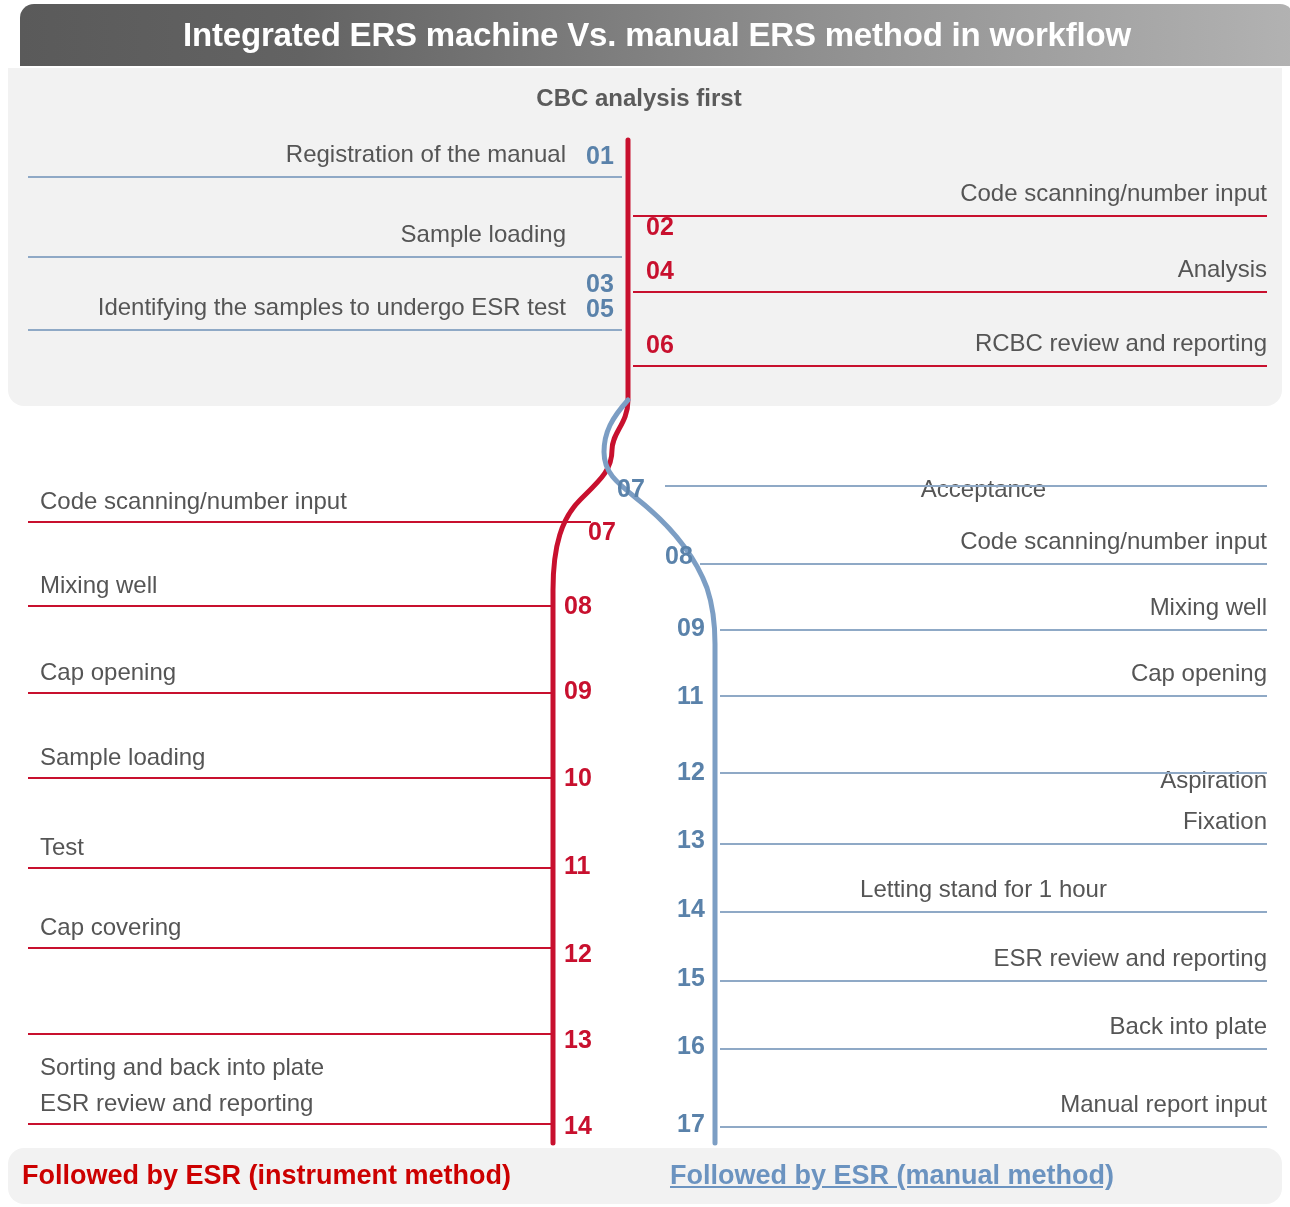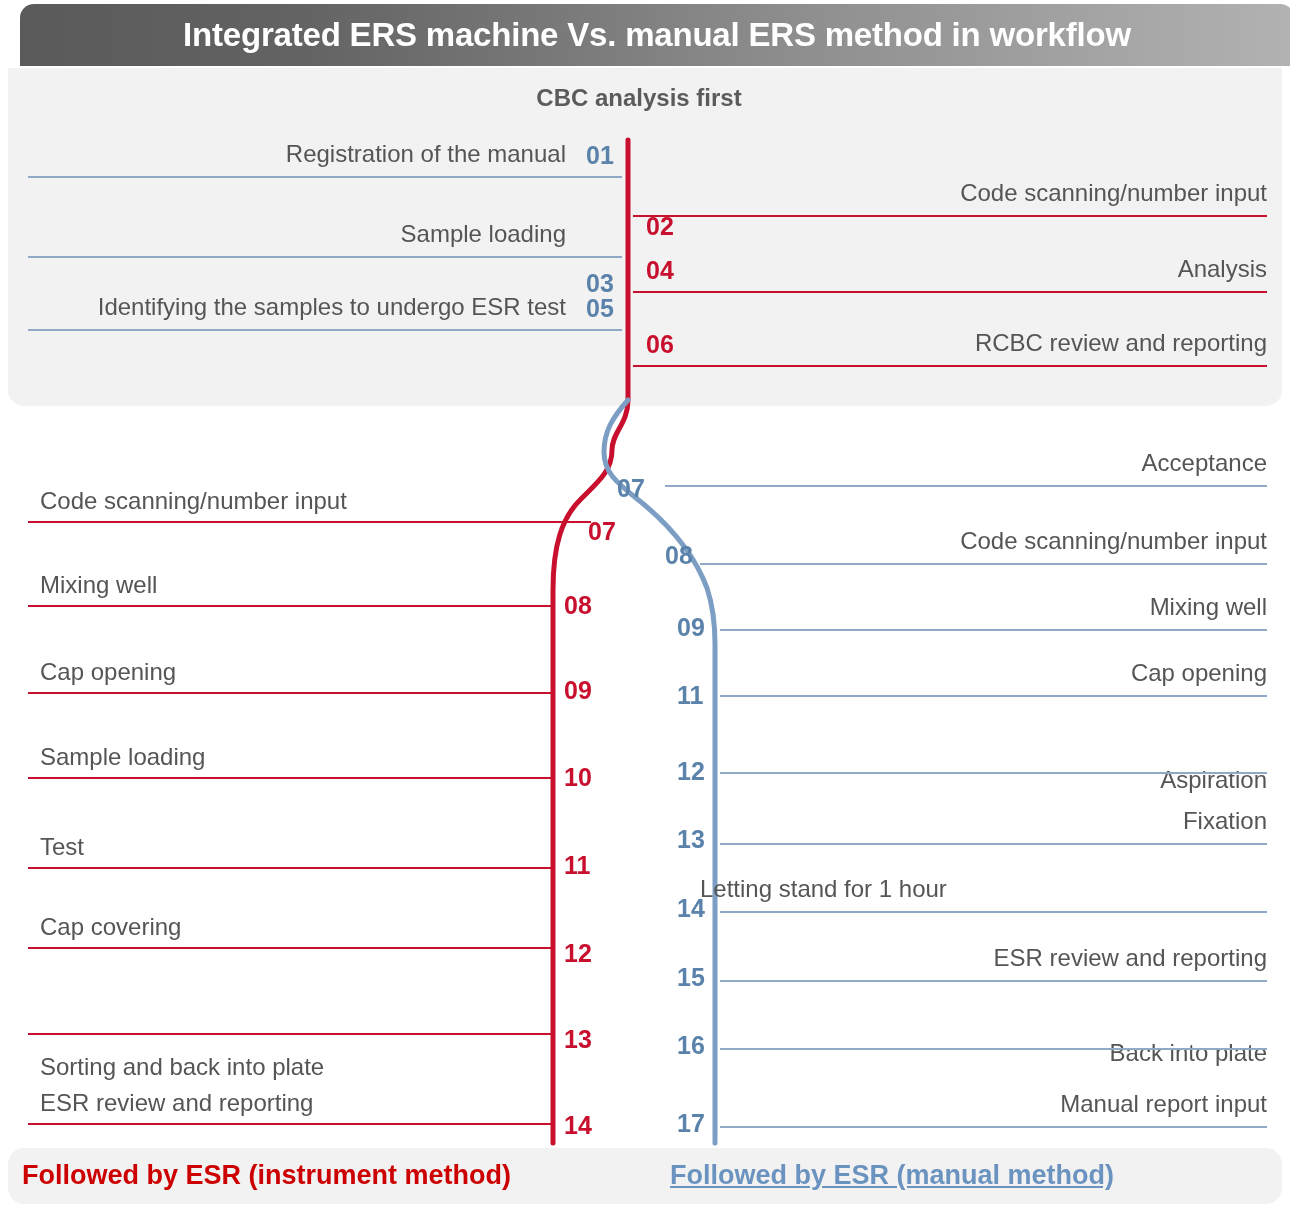--- a/index.html
+++ b/index.html
@@ -156,21 +156,21 @@
   <span class="num red-txt" style="left:564px;top:1025px;">13</span>
 </div>
 <div class="row">
   <span class="lbl" style="left:40px;top:1088px;">ESR review and reporting</span>
   <span class="rule red-rule" style="left:28px;top:1123px;width:525px;"></span>
   <span class="num red-txt" style="left:564px;top:1111px;">14</span>
 </div>
 
 <div class="row">
   <span class="num blue-txt" style="left:617px;top:474px;">07</span>
-  <span class="lbl" style="left:700px;top:448px;width:567px;text-align:right;">Acceptance</span>
+  <span class="lbl" style="left:700px;top:474px;width:567px;text-align:center;">Acceptance</span>
   <span class="rule blue-rule" style="left:665px;top:485px;width:602px;"></span>
 </div>
 <div class="row">
   <span class="num blue-txt" style="left:665px;top:541px;">08</span>
   <span class="lbl" style="left:700px;top:526px;width:567px;text-align:right;">Code scanning/number input</span>
   <span class="rule blue-rule" style="left:700px;top:563px;width:567px;"></span>
 </div>
 <div class="row">
   <span class="num blue-txt" style="left:677px;top:613px;">09</span>
   <span class="lbl" style="left:700px;top:592px;width:567px;text-align:right;">Mixing well</span>
@@ -186,31 +186,31 @@
   <span class="lbl" style="left:700px;top:735px;width:567px;text-align:right;margin-top:30px;">Aspiration</span>
   <span class="rule blue-rule" style="left:720px;top:772px;width:547px;"></span>
 </div>
 <div class="row">
   <span class="num blue-txt" style="left:677px;top:825px;">13</span>
   <span class="lbl" style="left:700px;top:806px;width:567px;text-align:right;">Fixation</span>
   <span class="rule blue-rule" style="left:720px;top:843px;width:547px;"></span>
 </div>
 <div class="row">
   <span class="num blue-txt" style="left:677px;top:894px;">14</span>
-  <span class="lbl" style="left:700px;top:874px;width:567px;text-align:left;">Letting stand for 1 hour</span>
+  <span class="lbl" style="left:700px;top:874px;width:567px;text-align:center;">Letting stand for 1 hour</span>
   <span class="rule blue-rule" style="left:720px;top:911px;width:547px;"></span>
 </div>
 <div class="row">
   <span class="num blue-txt" style="left:677px;top:963px;">15</span>
   <span class="lbl" style="left:700px;top:943px;width:567px;text-align:right;">ESR review and reporting</span>
   <span class="rule blue-rule" style="left:720px;top:980px;width:547px;"></span>
 </div>
 <div class="row">
   <span class="num blue-txt" style="left:677px;top:1031px;">16</span>
-  <span class="lbl" style="left:700px;top:1011px;width:567px;text-align:right;margin-top:27px;">Back into plate</span>
+  <span class="lbl" style="left:700px;top:1011px;width:567px;text-align:right;">Back into plate</span>
   <span class="rule blue-rule" style="left:720px;top:1048px;width:547px;"></span>
 </div>
 <div class="row">
   <span class="num blue-txt" style="left:677px;top:1109px;">17</span>
   <span class="lbl" style="left:700px;top:1089px;width:567px;text-align:right;">Manual report input</span>
   <span class="rule blue-rule" style="left:720px;top:1126px;width:547px;"></span>
 </div>
 
 <div class="footer-cap" id="footer-left">Followed by ESR (instrument method)</div>
 <div class="footer-cap" id="footer-right">Followed by ESR (manual method)</div>

